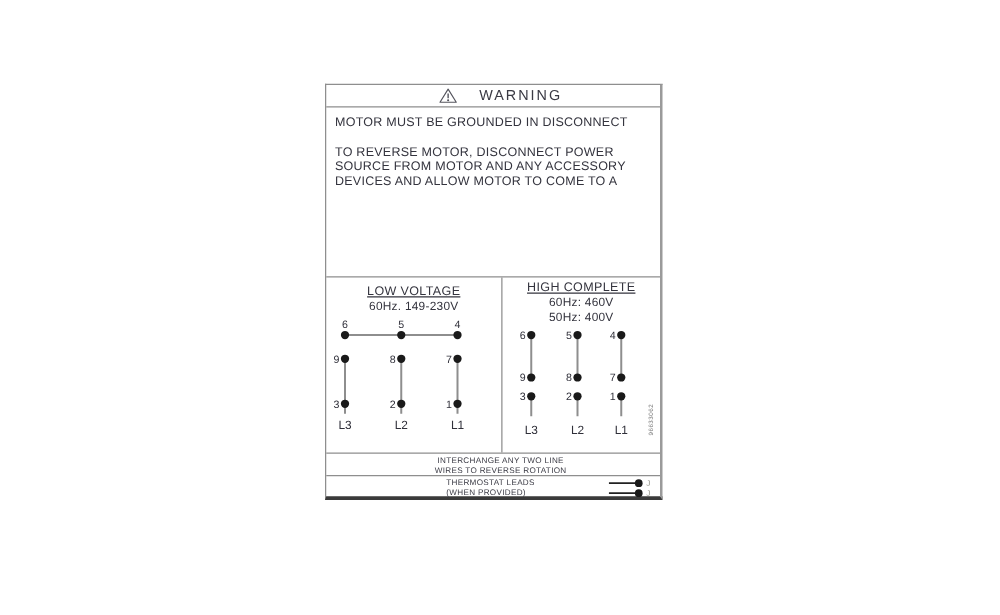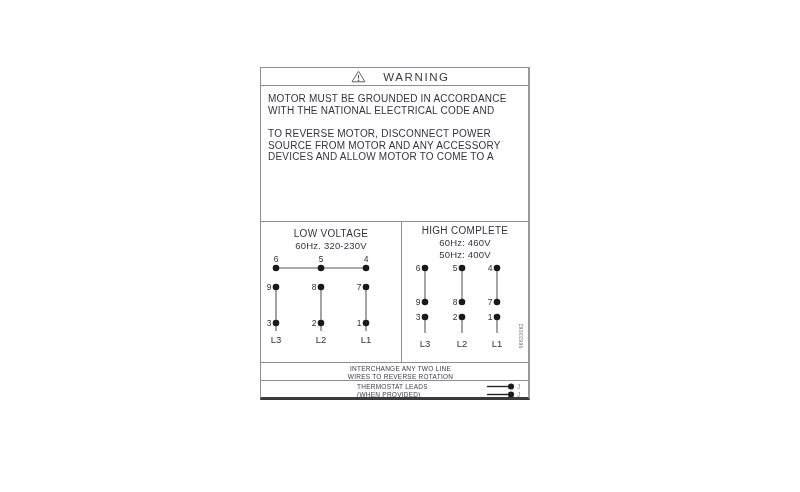--- a/index.html
+++ b/index.html
@@ -15,21 +15,21 @@
   
   .txt{height:136px;box-sizing:border-box;border-top:1px solid #8e8e8e;padding:7px 8px 0 7px;
        font-size:10px;line-height:11.6px;letter-spacing:0.2px;color:#34343e;}
   .para{white-space:nowrap;}
   .p2{margin-top:12px;}
   
   .wiring{height:141px;box-sizing:border-box;border-top:1px solid #8e8e8e;display:flex;}
   .cell{position:relative;height:100%;box-sizing:border-box;}
   .cell.lv{width:141px;border-right:1px solid #8e8e8e;}
   .cell.hv{flex:1;}
-  .vtitle{text-align:center;font-size:10px;letter-spacing:0.3px;margin-top:6px;}
+  .vtitle{text-align:center;font-size:10px;letter-spacing:0.3px;margin-top:6px;text-decoration:underline;}
   .hv .vtitle{margin-top:3px;}
   .vsub{text-align:center;font-size:9.5px;letter-spacing:0.2px;margin-top:1px;}
   .diagram{position:absolute;left:0;top:0;}
   .diagram text{font-family:"Liberation Sans",sans-serif;fill:#30303a;}
   .tnum{font-size:8.5px;}
   .lline{font-size:9.5px;}
   .wire{stroke:#8e8e8e;stroke-width:1.6;}
   .dot{fill:#1a1a1a;}
   .partnum{position:absolute;right:4px;bottom:14px;writing-mode:vertical-rl;transform:rotate(180deg);
            font-size:5px;letter-spacing:0.4px;color:#6f6f6f;}
@@ -55,35 +55,34 @@
       <svg class="tri" viewBox="0 0 16 14">
         <polygon points="8,1.4 15,12.7 1,12.7" fill="none" stroke="#55555e" stroke-width="1" stroke-linejoin="round"></polygon>
         <line x1="8" y1="5.2" x2="8" y2="9.2" stroke="#55555e" stroke-width="1.2"></line>
         <circle cx="8" cy="11" r="0.9" fill="#55555e"></circle>
       </svg>
       <span class="hdr-title">WARNING</span>
     </div>
 
     <div class="txt">
       <div class="para">
-        <div>MOTOR MUST BE GROUNDED IN ACCORDANCE</div>
-        <div>WITH THE NATIONAL ELECTRICAL CODE AND</div>
+        <div>MOTOR MUST BE GROUNDED IN DISCONNECT</div>
       </div>
       <div class="para p2">
         <div>TO REVERSE MOTOR, DISCONNECT POWER</div>
         <div>SOURCE FROM MOTOR AND ANY ACCESSORY</div>
         <div>DEVICES AND ALLOW MOTOR TO COME TO A</div>
       </div>
     </div>
 
     <div class="wiring">
 
       <div class="cell lv">
         <div class="vtitle">LOW VOLTAGE</div>
-        <div class="vsub">60Hz. 320-230V</div>
+        <div class="vsub">60Hz. 149-230V</div>
         <svg class="diagram" width="140" height="140" viewBox="0 0 140 140">
 
           <line class="wire" x1="15" y1="46" x2="105" y2="46"></line>
 
           <line class="wire" x1="15" y1="65" x2="15" y2="101"></line>
           <line class="wire" x1="60" y1="65" x2="60" y2="101"></line>
           <line class="wire" x1="105" y1="65" x2="105" y2="101"></line>
 
           <line class="wire" x1="15" y1="101" x2="15" y2="109"></line>
           <line class="wire" x1="60" y1="101" x2="60" y2="109"></line>

